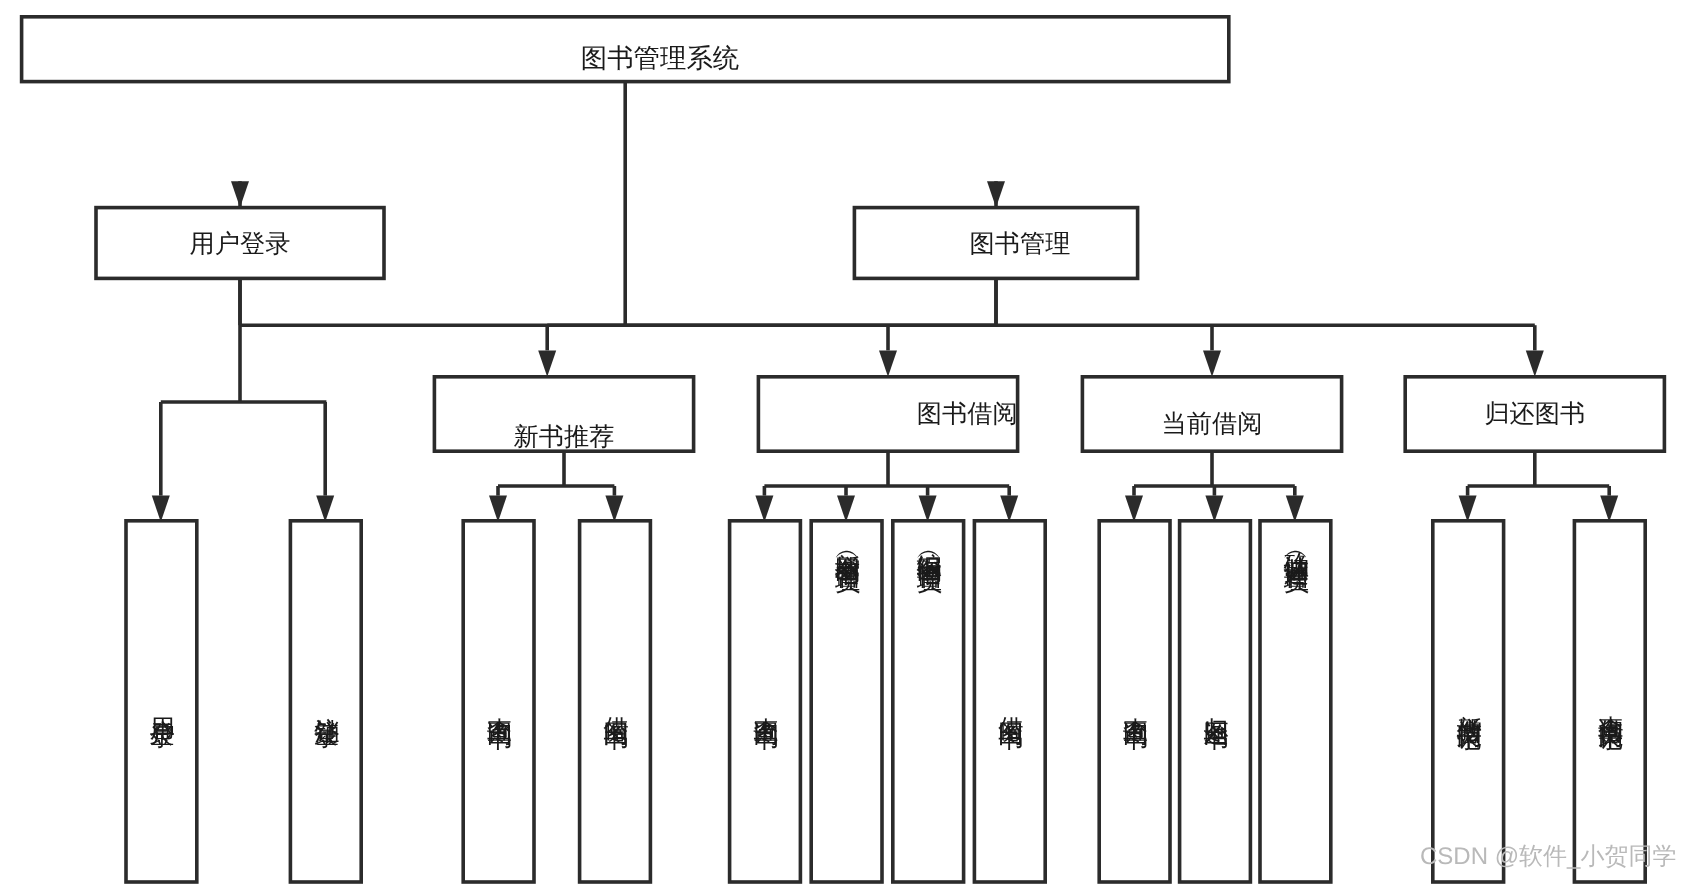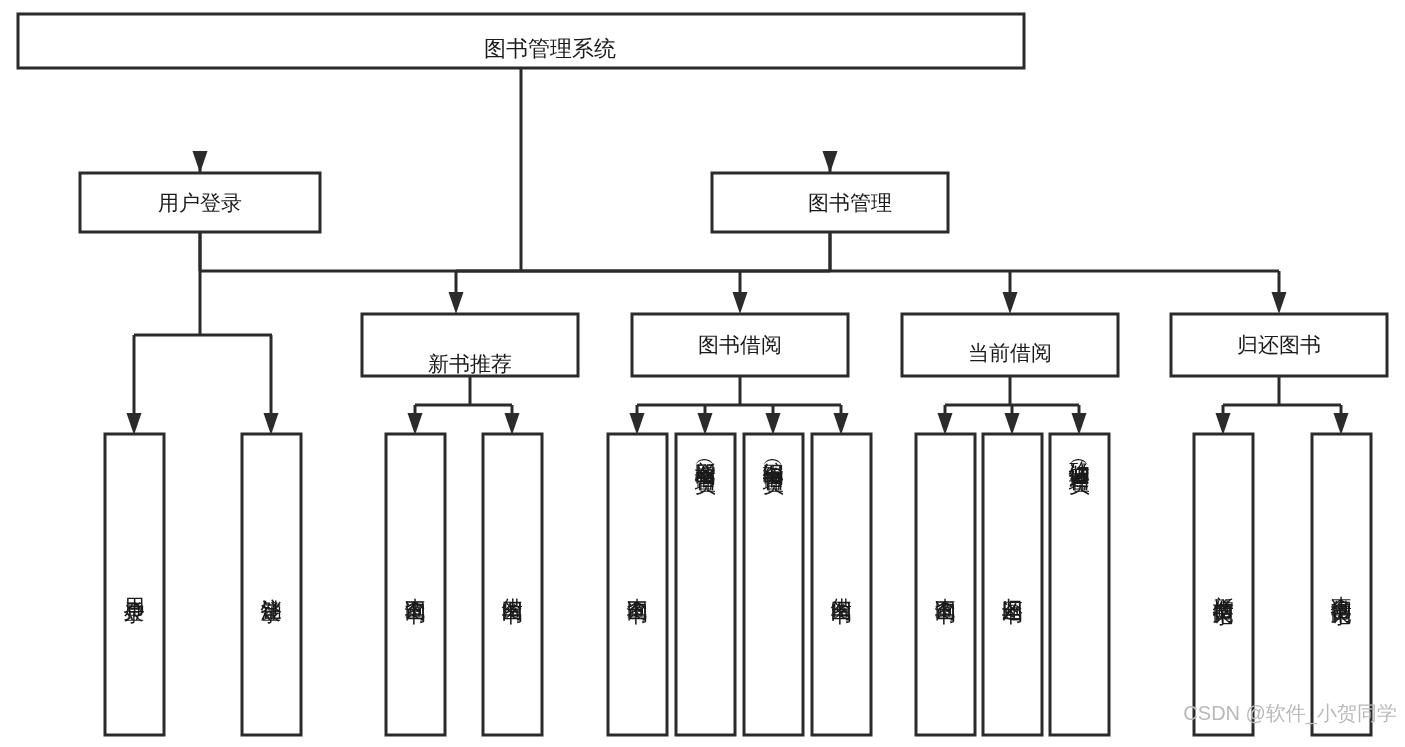--- a/index.html
+++ b/index.html
@@ -214,21 +214,21 @@
 <div class="hlabel-wrap" style="left:80px;top:173px;width:240px;height:59px;">
   <span class="htext">用户登录</span>
 </div>
 <div class="hlabel-wrap" style="left:712px;top:173px;width:276px;height:59px;">
   <span class="htext">图书管理</span>
 </div>
 
 <div class="hlabel-wrap" style="left:362px;top:333px;width:216px;height:62px;">
   <span class="htext">新书推荐</span>
 </div>
-<div class="hlabel-wrap" style="left:632px;top:314px;width:216px;height:62px;">
+<div class="hlabel-wrap" style="left:632px;top:314px;width:216px;height:62px;justify-content:flex-end;">
   <span class="htext">图书借阅</span>
 </div>
 <div class="hlabel-wrap" style="left:902px;top:314px;width:216px;height:78px;">
   <span class="htext">当前借阅</span>
 </div>
 <div class="hlabel-wrap" style="left:1171px;top:314px;width:216px;height:62px;">
   <span class="htext">归还图书</span>
 </div>
 
 <div class="vlabel-wrap" style="left:105px;top:434px;width:59px;height:301px;">

